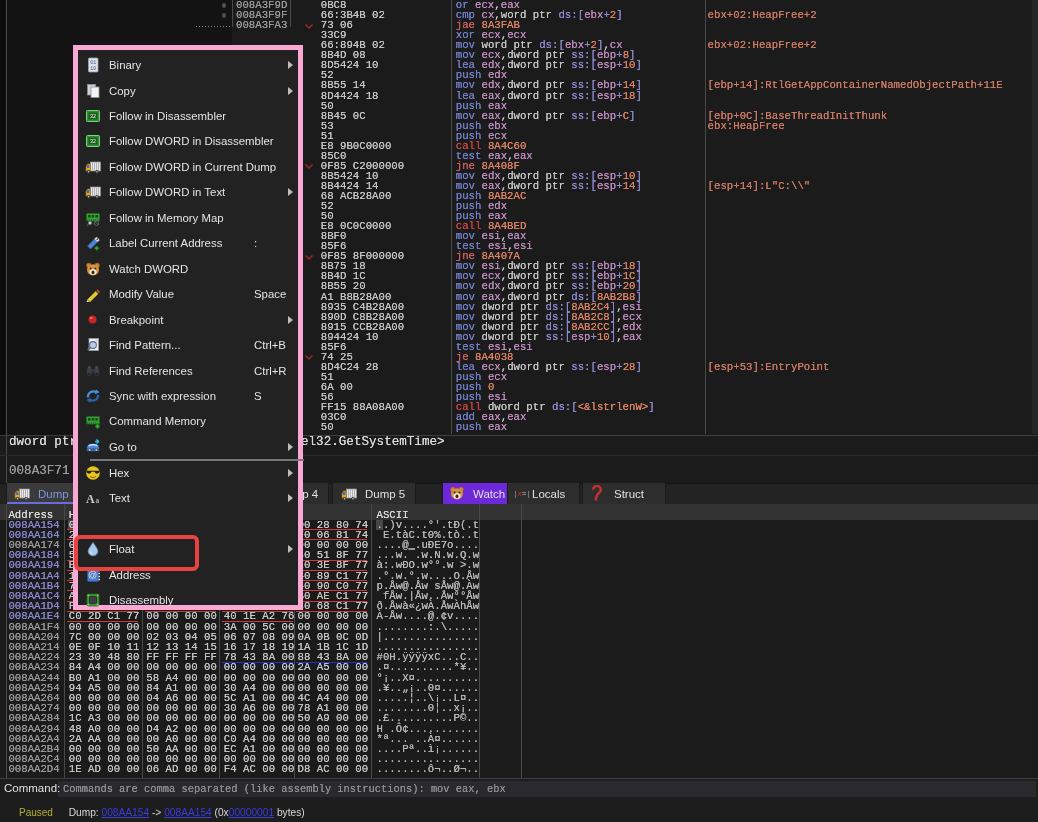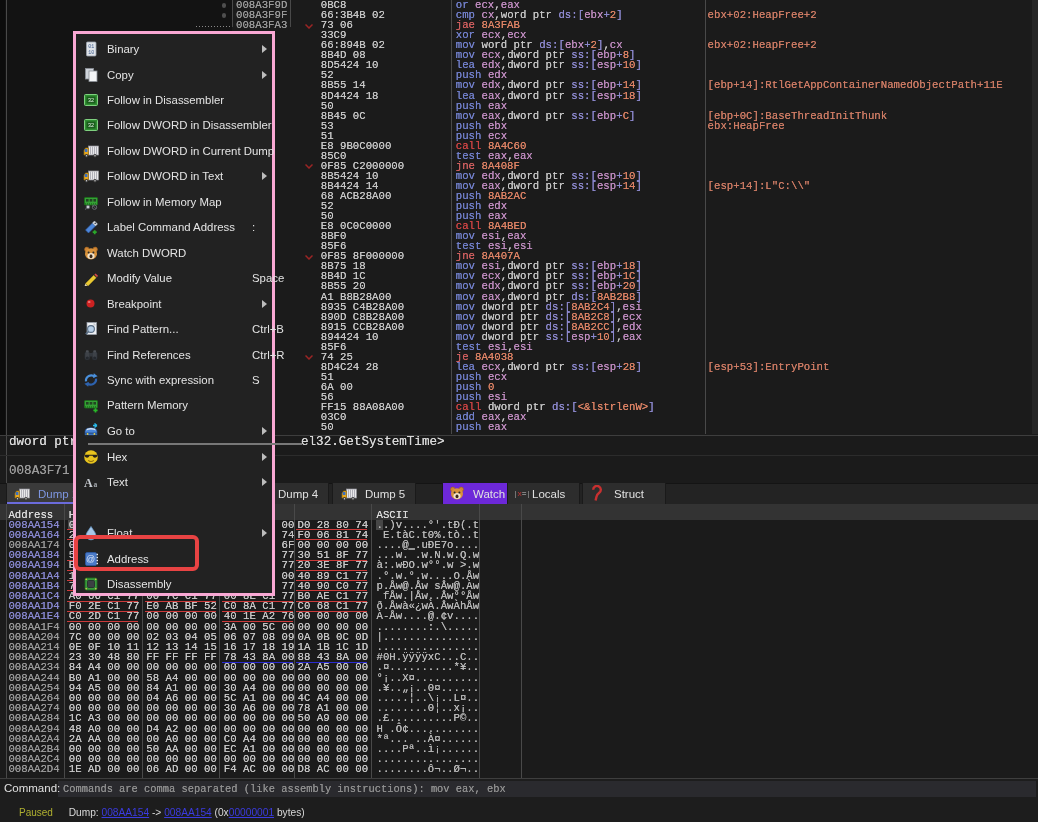--- a/index.html
+++ b/index.html
@@ -456,21 +456,21 @@
     <div class="row by" style="left:223.8px;top:0">00 00 00 00</div>
     <div class="row by" style="left:297.5px;top:0">00 00 00 00</div>
   </div>
 <div class="hl" style="left:0;top:777.5px;width:1038px"></div>
 <div class="a" style="left:58px;top:781px;width:978px;height:15.5px;background:#2a2a2e"></div>
 <div class="a sans" style="left:4px;top:782px;font-size:11.5px;color:#e0e0e0">Command:</div>
 <div class="row" style="left:63px;top:783.5px;color:#8f8f8f;font-size:10.4px">Commands are comma separated (like assembly instructions): mov eax, ebx</div>
 <div class="a sans" style="left:19px;top:806.5px;font-size:10px;color:#b0b030">Paused</div>
 <div class="a sans" style="left:68.7px;top:806.5px;font-size:10.2px;color:#d8d8d8">Dump: <span style="color:#3b3be0;text-decoration:underline">008AA154</span> -&gt; <span style="color:#3b3be0;text-decoration:underline">008AA154</span> (0x<span style="color:#3b3be0;text-decoration:underline">00000001</span> bytes)</div>
 <div class="a" style="left:1032px;top:0;width:6px;height:434px;background:#262626"></div>
-<div class="a" style="left:73px;top:31px;width:202px;height:565px;background:#222222;border:3px solid #f9a8d4;z-index:50">
+<div class="a" style="left:73px;top:45px;width:230px;height:565px;background:#222222;border:5px solid #f9a8d4;z-index:50">
 <div class="menuitem" style="top:2.6px">
 <div class="micon">
         <svg width="16" height="16" viewBox="0 0 16 16">
           <rect x="3.5" y="1" width="9.5" height="14" rx="1" fill="#dfe3e8" stroke="#9aa2ad" stroke-width="0.8"></rect>
           <text x="8.2" y="7" font-size="5" fill="#3f5d8f" text-anchor="middle" font-family="Liberation Mono">01</text>
           <text x="8.2" y="12.6" font-size="5" fill="#3f5d8f" text-anchor="middle" font-family="Liberation Mono">10</text>
         </svg>
       </div>
 <div class="mtext">Binary</div>
 <div class="marr"></div>
@@ -554,21 +554,21 @@
 </div>
 <div class="menuitem" style="top:180.8px">
 <div class="micon">
         <svg width="16" height="16" viewBox="0 0 16 16">
           <path d="M2.5 11 L9.5 4 L12.5 7 L5.5 14 Z" fill="#4d86d8" stroke="#2d5da8" stroke-width="0.6"></path>
           <path d="M9.5 4 L11.5 2 L14.5 5 L12.5 7 Z" fill="#eef2f8" stroke="#9aa2ad" stroke-width="0.6"></path>
           <circle cx="12.2" cy="4.3" r="0.9" fill="#4a4e54"></circle>
           <path d="M11.7 11.2v4M9.7 13.2h4" stroke="#2aa82a" stroke-width="1.8"></path>
         </svg>
       </div>
-<div class="mtext">Label Command Address</div>
+<div class="mtext">Label Current Address</div>
 <div class="msc">:</div>
 </div>
 <div class="menuitem" style="top:206.2px">
 <div class="micon">
         <svg width="16" height="16" viewBox="0 0 16 16">
           <circle cx="3.8" cy="4.4" r="2.3" fill="#cf8435" stroke="#9a5f1e" stroke-width="0.6"></circle>
           <circle cx="12.2" cy="4.4" r="2.3" fill="#cf8435" stroke="#9a5f1e" stroke-width="0.6"></circle>
           <ellipse cx="8" cy="8.8" rx="6" ry="5.6" fill="#d8923a"></ellipse>
           <ellipse cx="8" cy="11" rx="3.6" ry="2.9" fill="#f0e2cc"></ellipse>
           <circle cx="5.6" cy="7.6" r="1" fill="#2a2a2a"></circle>
@@ -642,21 +642,21 @@
 <div class="micon">
         <svg width="16" height="16" viewBox="0 0 16 16">
           <rect x="1.5" y="3.5" width="13" height="7.5" rx="0.8" fill="#35a035" stroke="#1a701a" stroke-width="0.8"></rect>
           <rect x="3" y="5" width="2.6" height="2.6" fill="#224422"></rect>
           <rect x="6.7" y="5" width="2.6" height="2.6" fill="#224422"></rect>
           <rect x="10.4" y="5" width="2.6" height="2.6" fill="#224422"></rect>
           <path d="M2.5 9.2v1.6M4.5 9.2v1.6M6.5 9.2v1.6M8.5 9.2v1.6M10.5 9.2v1.6M12.5 9.2v1.6" stroke="#1a701a" stroke-width="0.9"></path>
           <path d="M12.5 11.2v4.2M10.4 13.3h4.2" stroke="#28b828" stroke-width="1.7"></path>
         </svg>
       </div>
-<div class="mtext">Pattern Memory</div>
+<div class="mtext">Command Memory</div>
 </div>
 <div class="menuitem" style="top:384.4px">
 <div class="micon">
         <svg width="16" height="16" viewBox="0 0 16 16">
           <path d="M2 12 L2 8.5 Q2 6.5 4 5.5 Q8 3.8 12 5.5 Q14 6.5 14 8.5 L14 12 Z" fill="#4a86d8" stroke="#2a5698" stroke-width="0.6"></path>
           <path d="M3.2 7.5 Q8 5.5 12.8 7.5 L12 5.8 Q8 4.2 4 5.8 Z" fill="#d8e4f2"></path>
           <rect x="2" y="9.5" width="12" height="1.6" fill="#2a5698"></rect>
           <circle cx="4.6" cy="11" r="0.9" fill="#e8d44a"></circle>
           <circle cx="11.4" cy="11" r="0.9" fill="#e8d44a"></circle>
           <circle cx="3.8" cy="13" r="1.3" fill="#23272b"></circle>

